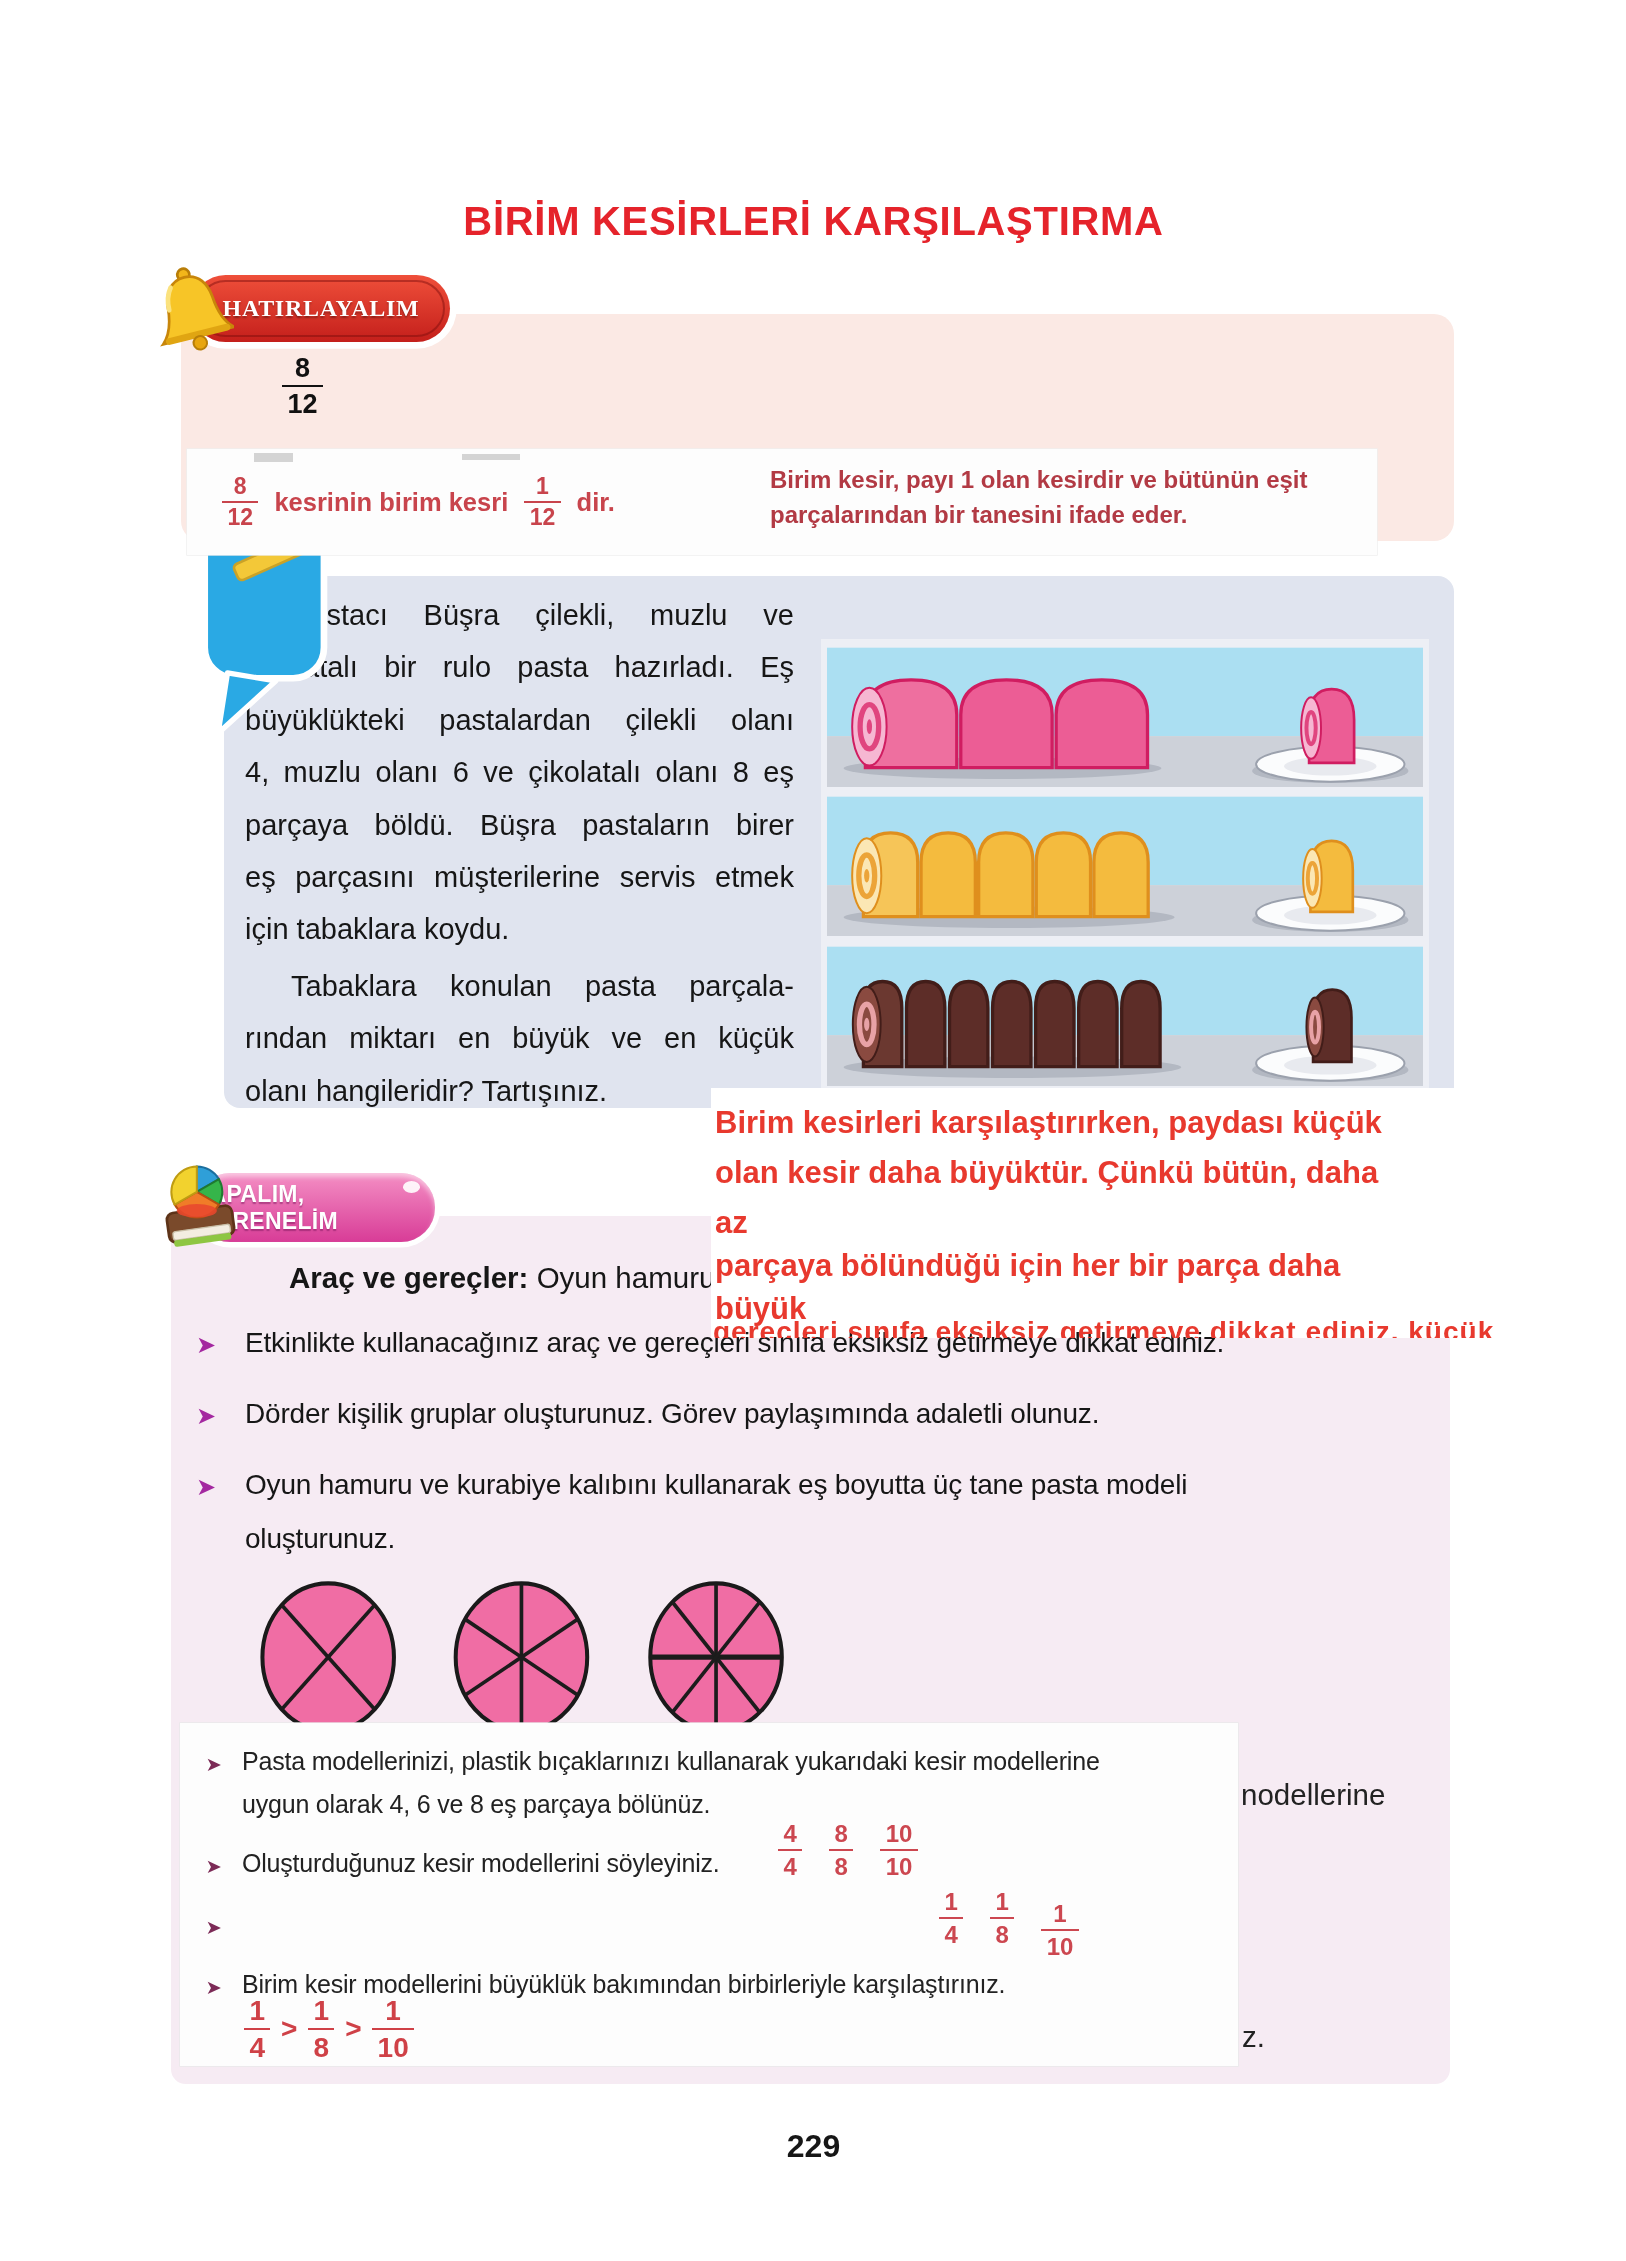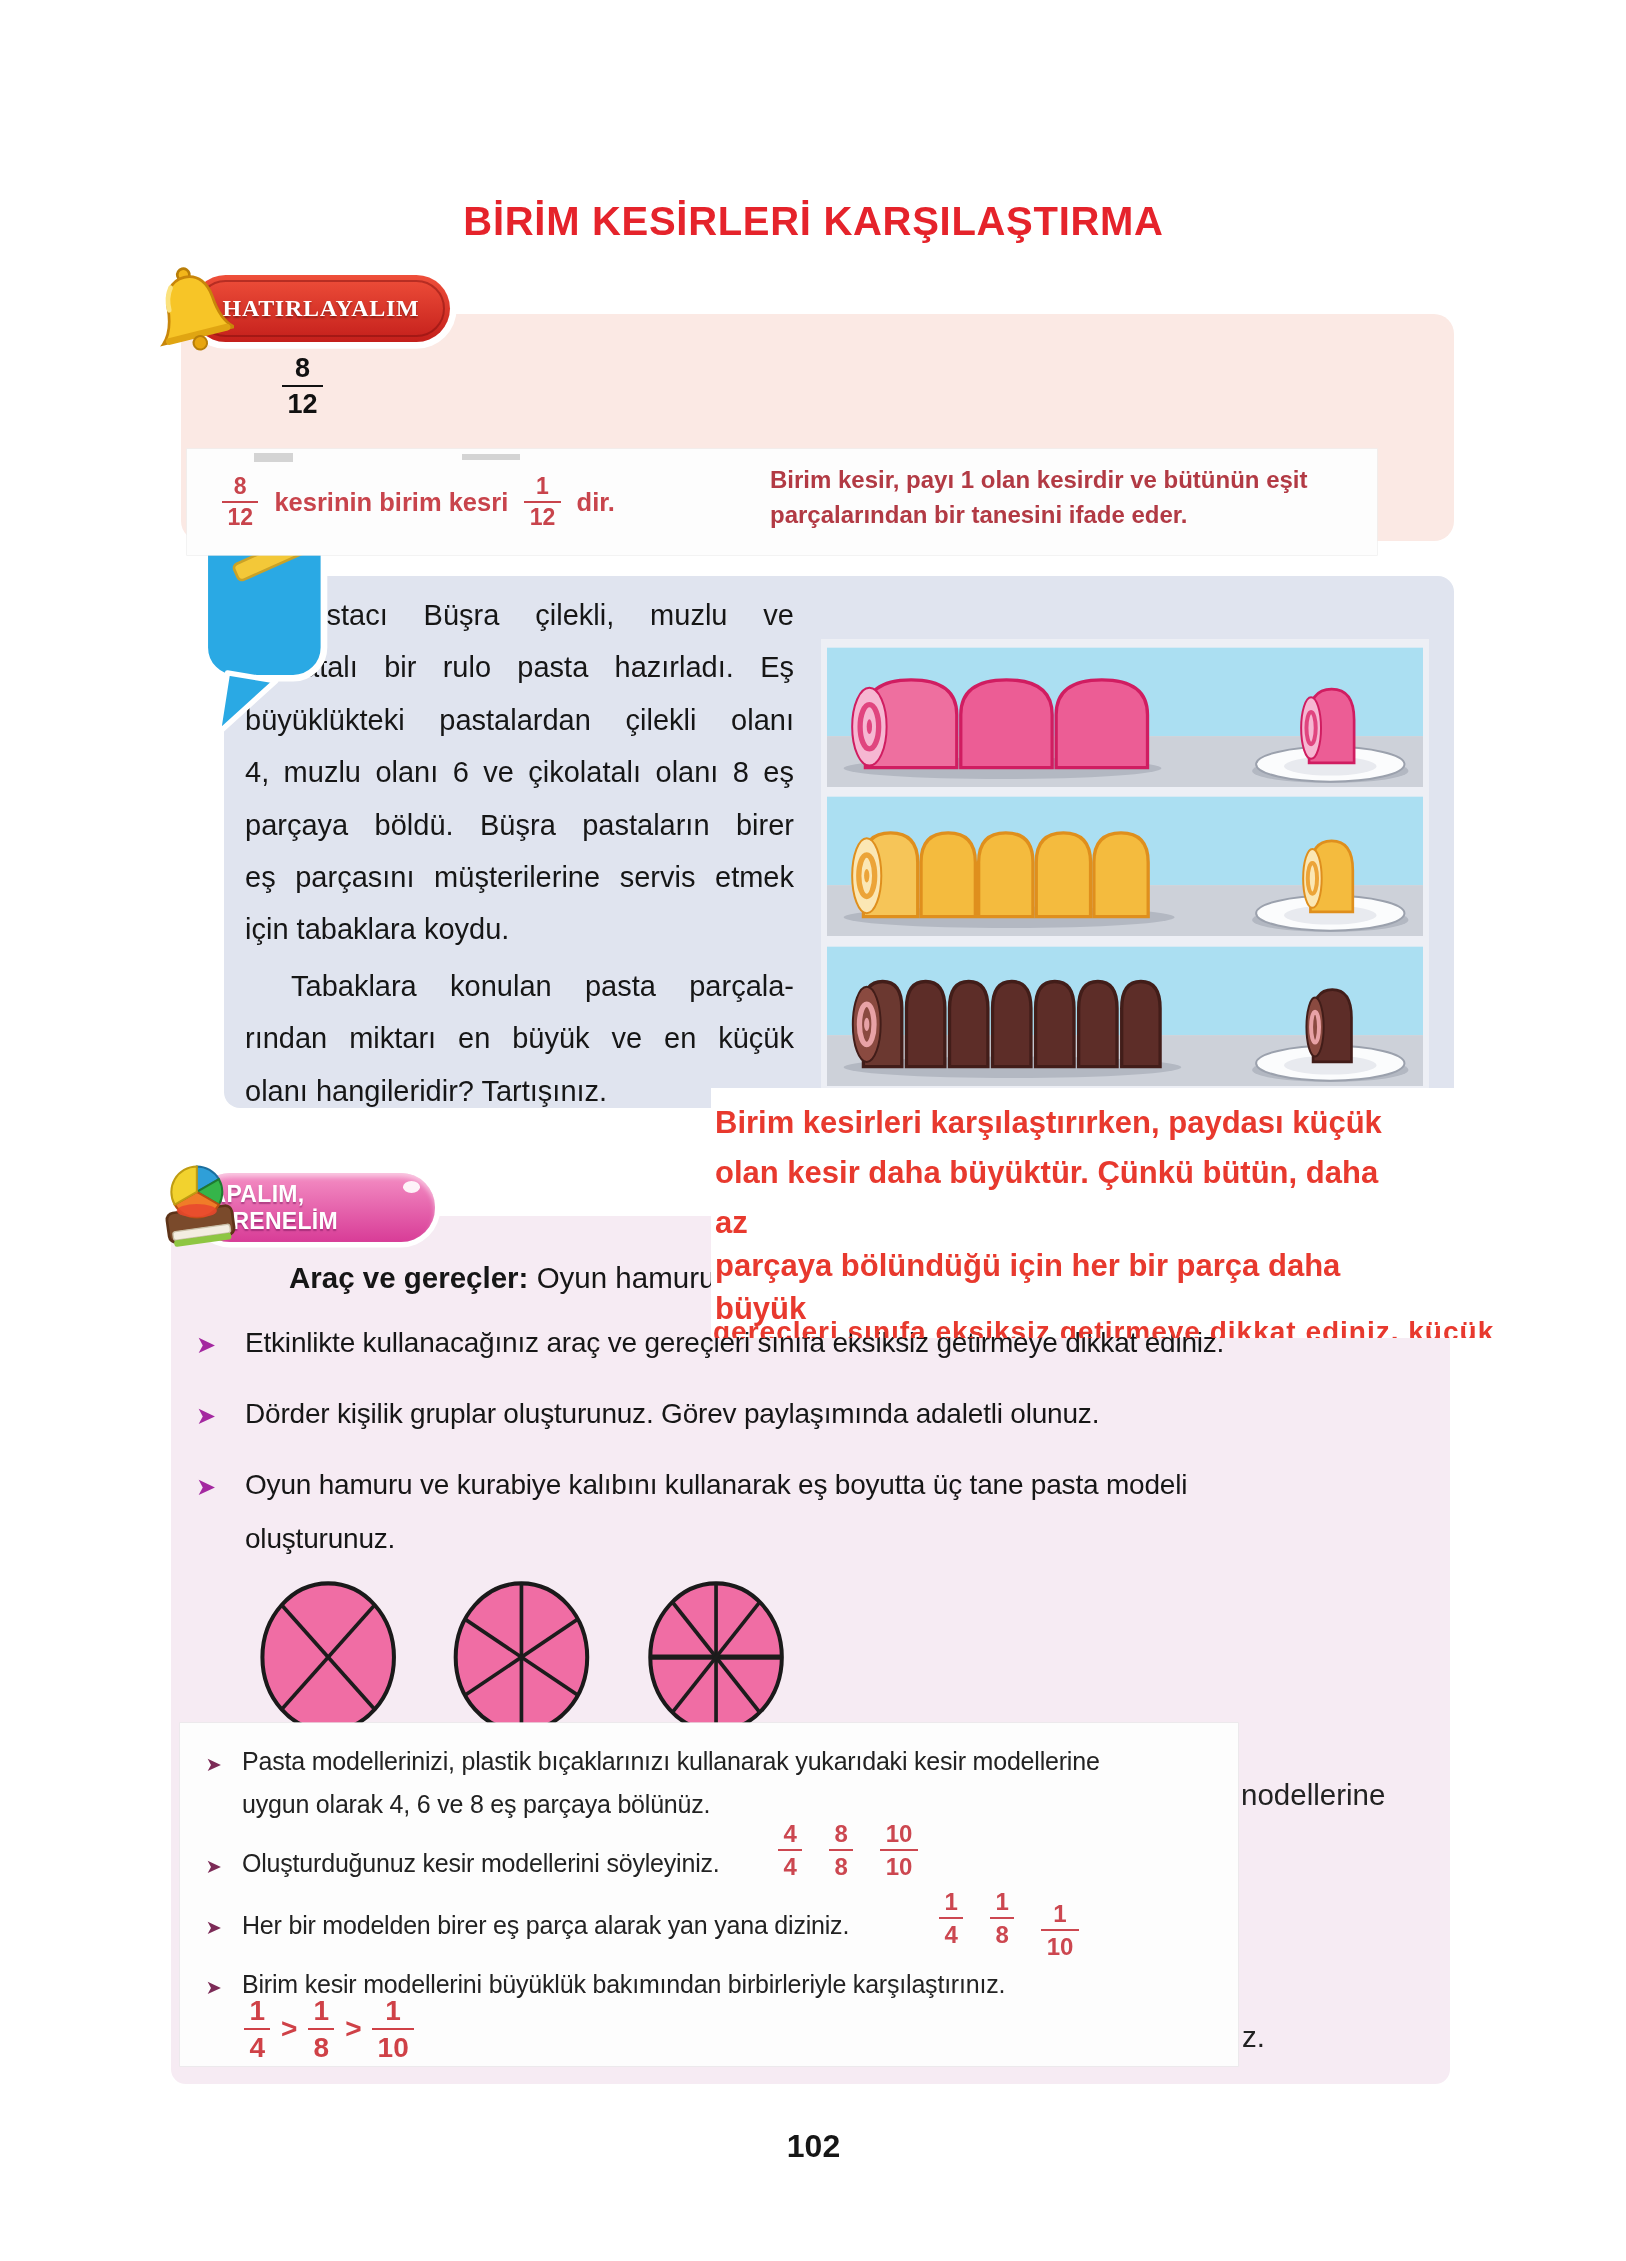--- a/index.html
+++ b/index.html
@@ -333,21 +333,20 @@
           <span class="fn">8</span>
           <span class="fd">8</span>
         </span>
       <span class="frac">
           <span class="fn">10</span>
           <span class="fd">10</span>
         </span>
     </div>
 
     <div class="wbarrow" style="left:25.5px;top:193px;">➤</div>
-    <div class="wbtext" style="left:62px;top:188px;">Her bir modelden birer eş parça alarak yan yana diziniz.</div>
     <div class="wbfrac" style="left:759px;top:167px;">
       <span class="frac">
           <span class="fn">1</span>
           <span class="fd">4</span>
         </span>
       <span class="frac">
           <span class="fn">1</span>
           <span class="fd">8</span>
         </span>
       <span class="frac" style="margin-top:12px;">
@@ -373,16 +372,16 @@
       <span class="frac">
           <span class="fn">1</span>
           <span class="fd">10</span>
         </span>
     </div>
   </div>
 
   <div class="abs leak" style="left:1241px;top:1778px;">nodellerine</div>
   <div class="abs leak" style="left:1242px;top:2020px;">z.</div>
 
-  <div class="abs pagenum">102</div>
+  <div class="abs pagenum">229</div>
 
 </div>
 
 
 </body></html>

